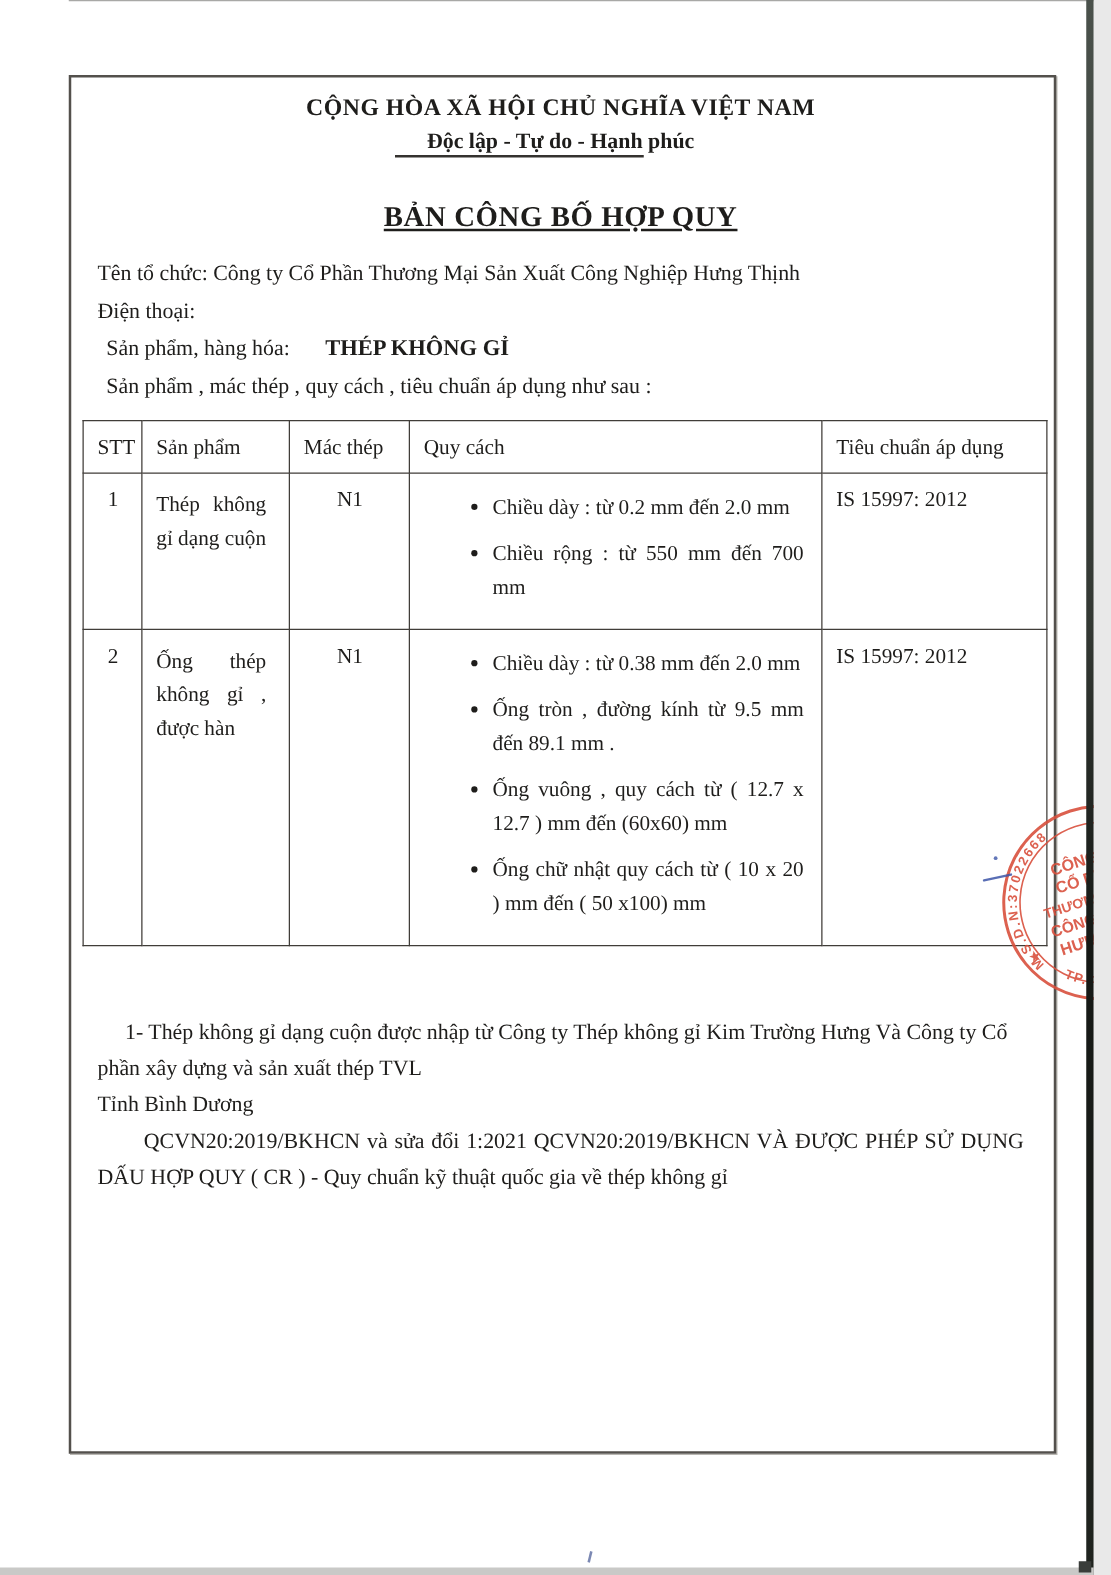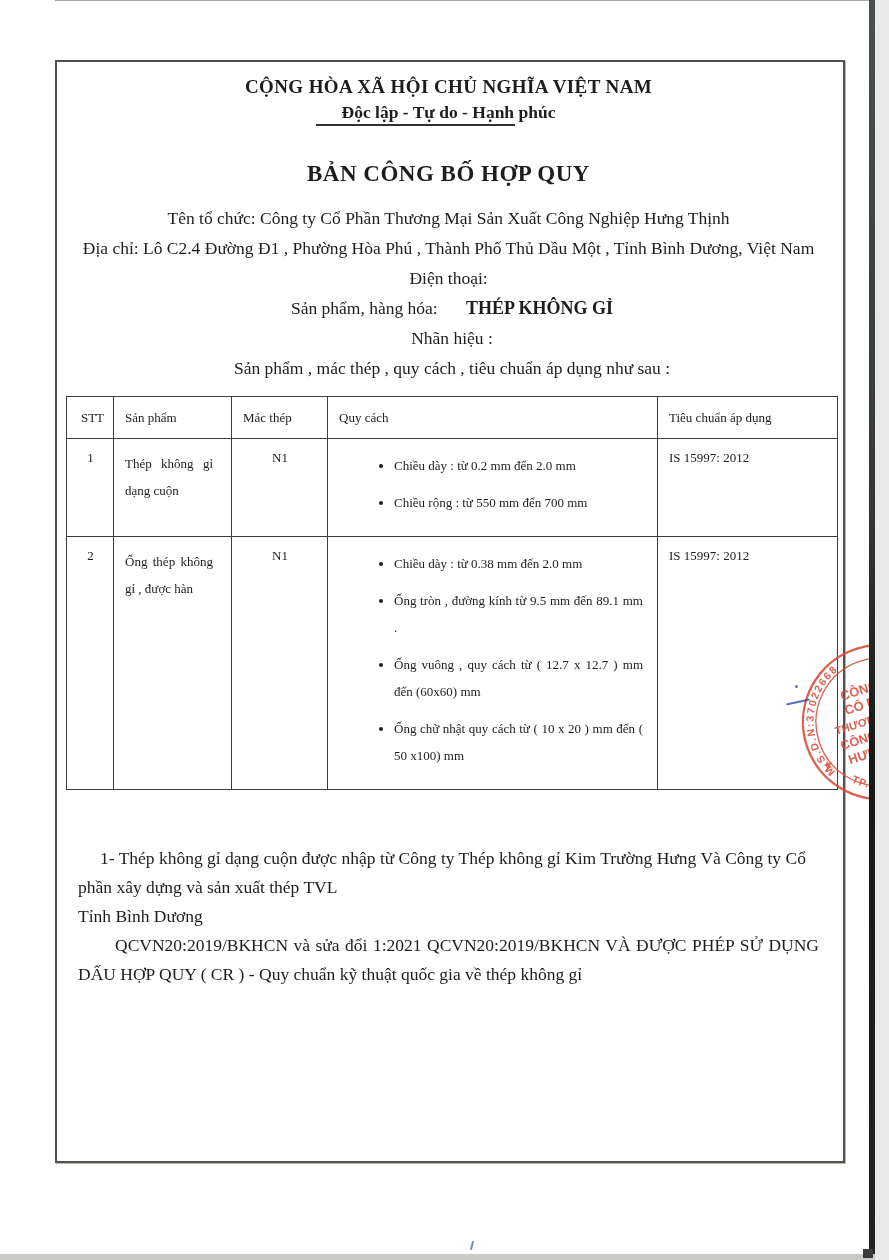--- a/index.html
+++ b/index.html
@@ -26,35 +26,35 @@
     border:2px solid #53504c;
     box-shadow:1px 1px 0 #b9b7b2;
   }
   .content { padding:10px 24px 0 21px; }
 
   
   .nat-title { text-align:center; font-weight:bold; font-size:19px; letter-spacing:.4px; margin-top:4px; }
   .motto-wrap { text-align:center; margin-top:4px; }
   .motto { display:inline-block; position:relative; font-weight:bold; font-size:17.5px; padding-bottom:4px; }
   .motto::after { content:""; position:absolute; left:-26px; right:40px; bottom:1px; height:2px; background:#34322f; }
-  .doc-title { text-align:center; font-weight:bold; font-size:23px; letter-spacing:.5px; margin-top:34px; }
+  .doc-title { text-align:center; font-weight:bold; font-size:23px; letter-spacing:.5px; margin-top:34px;text-decoration:underline; }
   .doc-number { text-align:center; font-size:17.5px; margin-top:9px; }
 
   
-  .info { margin-top:16px; font-size:17.5px; line-height:30px;text-align:center; }
+  .info { margin-top:16px; font-size:17.5px; line-height:30px; }
   .info p { margin:0; }
   .indent-sm { padding-left:7px; }
   .prod b { font-size:18px;margin-left:24px; }
   .gap-sm { margin-top:4px; }
 
   
   table.doc-table {
     border-collapse:collapse; table-layout:fixed;
     margin:13px 0 0 -12px; width:771px;
-    font-size:13px;
+    font-size:17px;
   }
   .doc-table th, .doc-table td {
     border:1.5px solid #403d39; vertical-align:top; font-weight:normal; text-align:left;
   }
   .doc-table thead th { height:42px; vertical-align:middle; padding:2px 6px 2px 11px; }
   .doc-table th.c, .doc-table td.c { text-align:center; }
   .doc-table td { padding:11px 10px 10px 11px; }
   .doc-table td.sp { text-align:justify; padding-right:18px; line-height:27px; }
   .row1 td { height:96px; }
   .row2 td { height:235px; }
@@ -93,24 +93,22 @@
 
       <div class="nat-title">CỘNG HÒA XÃ HỘI CHỦ NGHĨA VIỆT NAM</div>
       <div class="motto-wrap">
         <span class="motto">Độc lập - Tự do - Hạnh phúc</span>
       </div>
 
       <div class="doc-title">BẢN CÔNG BỐ HỢP QUY</div>
 
       <div class="info">
         <p>Tên tổ chức: Công ty Cổ Phần Thương Mại Sản Xuất Công Nghiệp Hưng Thịnh</p>
-        <p>Địa chỉ: Lô C2.4 Đường Đ1 , Phường Hòa Phú , Thành Phố Thủ Dầu Một , Tỉnh Bình Dương, Việt Nam</p>
         <p>Điện thoại:</p>
         <p class="indent-sm prod gap-sm"><span>Sản phẩm, hàng hóa: </span><b>THÉP KHÔNG GỈ</b></p>
-        <p class="indent-sm">Nhãn hiệu :</p>
         <p class="indent-sm gap-sm">Sản phẩm , mác thép , quy cách , tiêu chuẩn áp dụng như sau :</p>
       </div>
 
       <table class="doc-table">
         <colgroup>
           <col style="width:47px">
             <col style="width:118px">
             <col style="width:96px">
             <col style="width:330px">
             <col style="width:180px">

